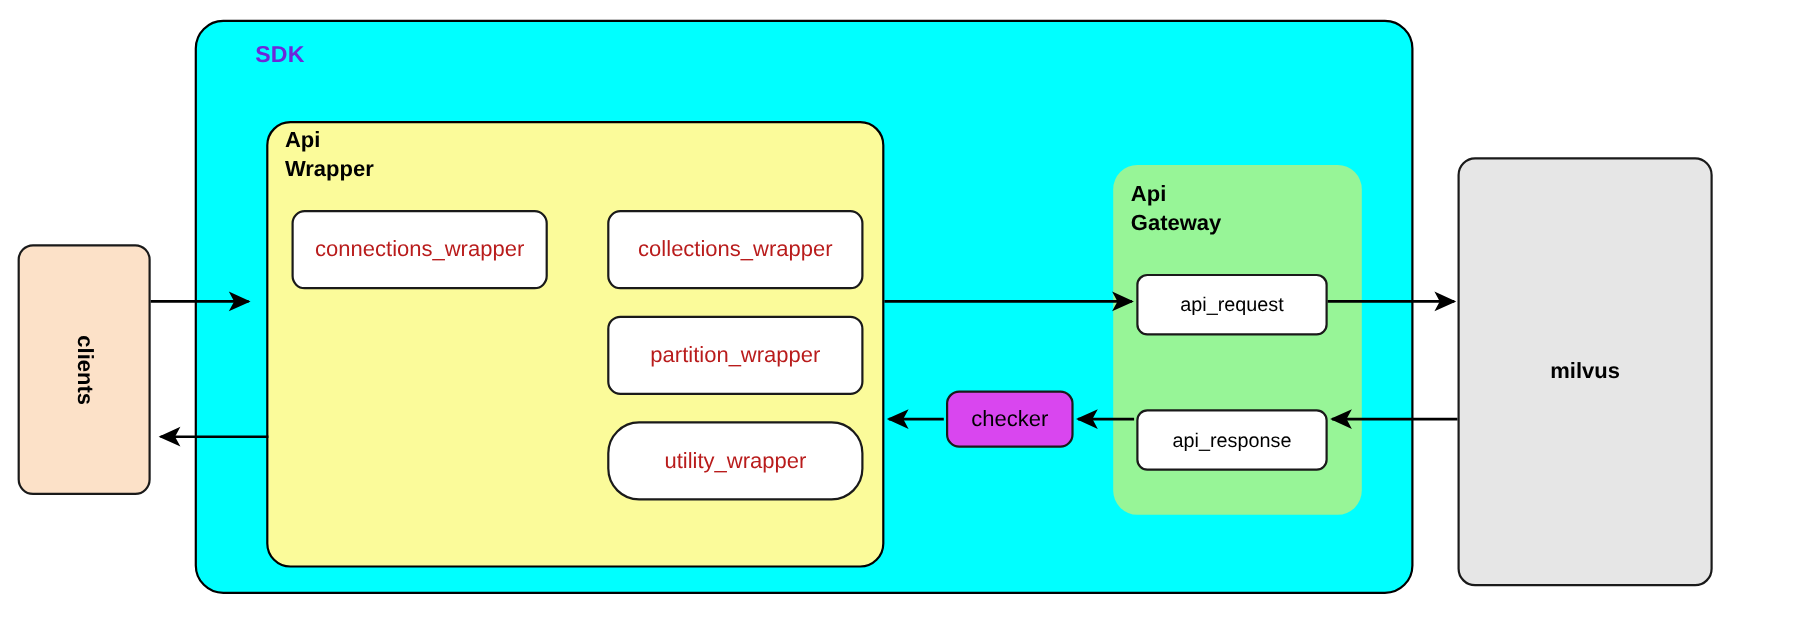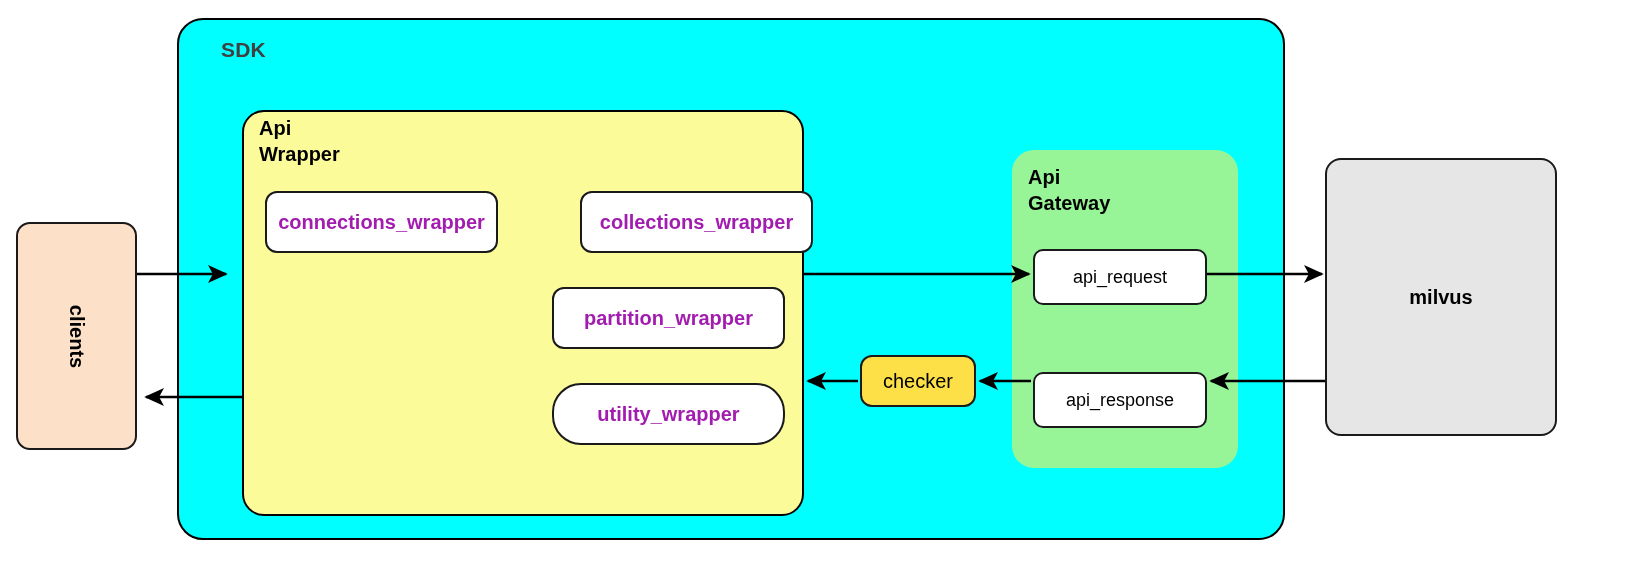--- a/index.html
+++ b/index.html
@@ -32,26 +32,26 @@
     top: 18px;
     width: 1108px;
     height: 522px;
     background: #00FFFF;
     border: 2px solid #000000;
     border-radius: 26px;
     display: block;
   }
   #sdk-label {
     position: absolute;
-    left: 221px;
+    left: 232px;
     top: 38px;
     font-size: 21px;
     font-weight: bold;
     letter-spacing: 0.2px;
-    color: #404040;
+    color: #6d28d9;
   }
 
   
   #api-wrapper-container {
     left: 242px;
     top: 110px;
     width: 562px;
     height: 406px;
     background: #FBFB9A;
     border: 2px solid #000000;
@@ -69,27 +69,26 @@
     white-space: pre-line;
     text-align: left;
   }
 
   
   .leaf-box {
     background: #FFFFFF;
     border: 2px solid #1A1A1A;
     border-radius: 12px;
     font-size: 20px;
-    color: #a21caf;
+    color: #b91c1c;
     width: 233px;
-    height: 62px;
-    font-weight: bold;
+    height: 72px;
   }
   #box-connections_wrapper { left: 265px; top: 191px; }
-  #box-collections_wrapper { left: 552px; top: 191px; margin-left: 28px; }
+  #box-collections_wrapper { left: 552px; top: 191px; }
   #box-schema_wrapper      { left: 265px; top: 287px; }
   #box-partition_wrapper   { left: 552px; top: 287px; text-align: center; }
   #box-index_wrapper       { left: 265px; top: 383px; }
   #box-utility_wrapper     { left: 552px; top: 383px; border-radius: 29px; }
 
   
   #api-gateway-container {
     left: 1012px;
     top: 150px;
     width: 226px;
@@ -119,21 +118,21 @@
   }
   #box-api_request  { left: 1033px; top: 249px; }
   #box-api_response { left: 1033px; top: 352px; margin-top: 20px; }
 
   
   #box-checker {
     left: 860px;
     top: 355px;
     width: 116px;
     height: 52px;
-    background: #fde047;
+    background: #d946ef;
     border: 2px solid #1A1A1A;
     border-radius: 12px;
     font-size: 20px;
   }
 
   
   #box-clients {
     left: 16px;
     top: 222px;
     width: 121px;
@@ -145,23 +144,23 @@
   #box-clients .vtext {
     transform: rotate(90deg);
     white-space: nowrap;
     font-size: 20px;
     font-weight: bold;
   }
 
   
   #box-milvus {
     left: 1325px;
-    top: 158px;
+    top: 143px;
     width: 232px;
-    height: 278px;
+    height: 390px;
     background: #E6E6E6;
     border: 2px solid #1A1A1A;
     border-radius: 16px;
     font-size: 20px;
     font-weight: bold;
   }
 
   
   #arrow-layer {
     position: absolute;

